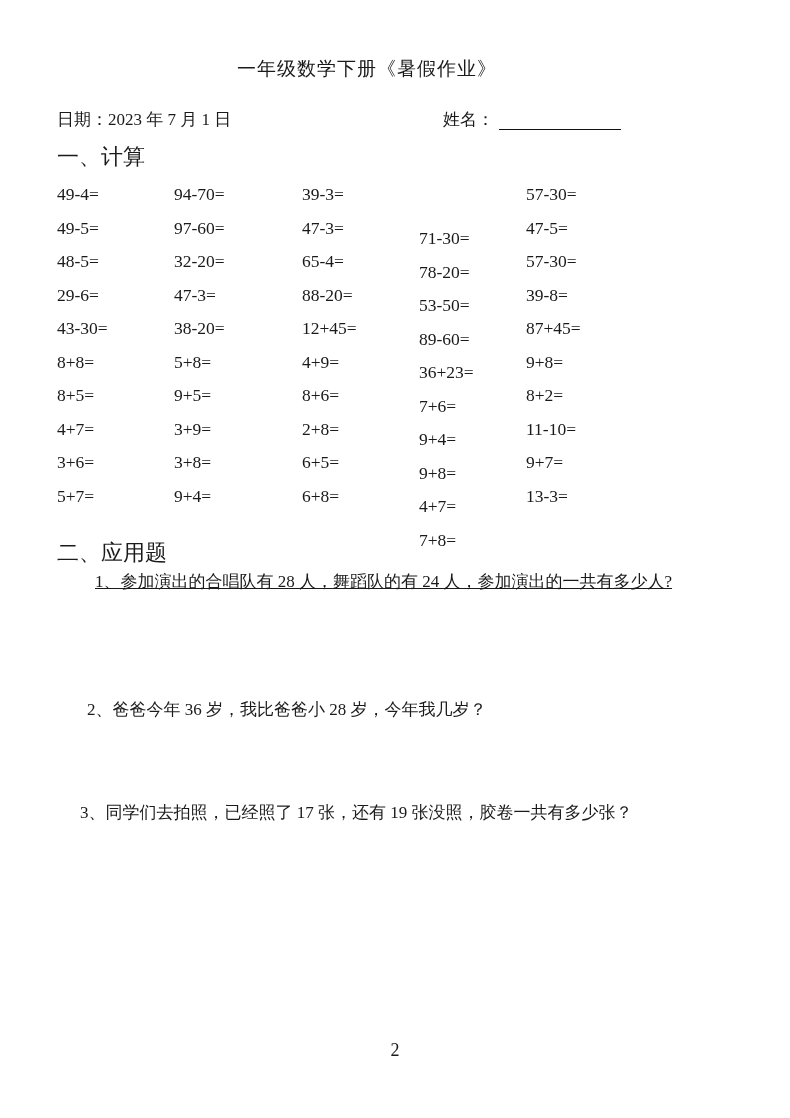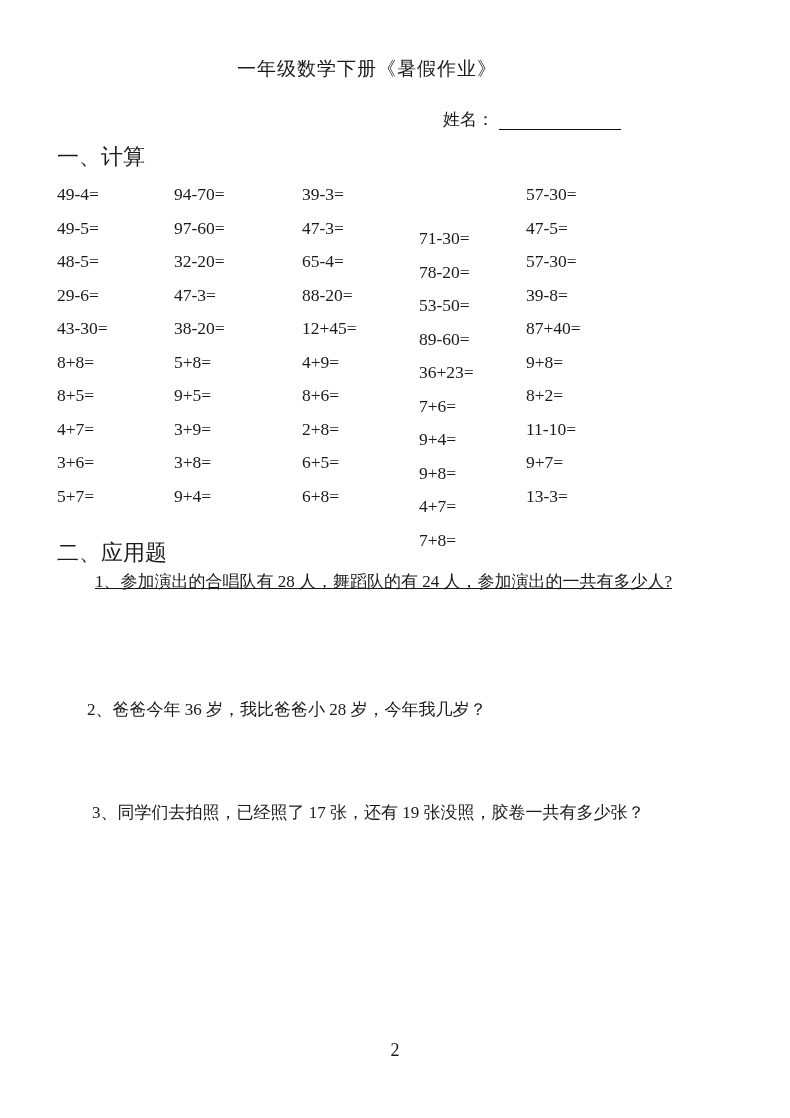--- a/index.html
+++ b/index.html
@@ -44,20 +44,21 @@
     }
   </style>
 </head>
 <body>
 
 <div>
 
   <div class="title">一年级数学下册《暑假作业》</div>
 
   <div class="meta-row">
+    <span class="date">日期：2023 年 7 月 1 日</span>
     <span class="name-label">姓名：</span>
     <span class="name-line"></span>
   </div>
 
   <div class="section-heading" style="top:142px;">一、计算</div>
 
   <div class="calc-grid">
     <div class="calc-row">
       <span class="calc-cell c0">49-4=</span>
       <span class="calc-cell c1">94-70=</span>
@@ -84,21 +85,21 @@
       <span class="calc-cell c1">47-3=</span>
       <span class="calc-cell c2">88-20=</span>
       <span class="calc-cell c3">89-60=</span>
       <span class="calc-cell c4">39-8=</span>
     </div>
     <div class="calc-row">
       <span class="calc-cell c0">43-30=</span>
       <span class="calc-cell c1">38-20=</span>
       <span class="calc-cell c2">12+45=</span>
       <span class="calc-cell c3">36+23=</span>
-      <span class="calc-cell c4">87+40=</span>
+      <span class="calc-cell c4">87+45=</span>
     </div>
     <div class="calc-row">
       <span class="calc-cell c0">8+8=</span>
       <span class="calc-cell c1">5+8=</span>
       <span class="calc-cell c2">4+9=</span>
       <span class="calc-cell c3">7+6=</span>
       <span class="calc-cell c4">9+8=</span>
     </div>
     <div class="calc-row">
       <span class="calc-cell c0">8+5=</span>
@@ -127,17 +128,17 @@
       <span class="calc-cell c2">6+8=</span>
       <span class="calc-cell c3">7+8=</span>
       <span class="calc-cell c4">13-3=</span>
     </div>
   </div>
 
   <div class="section-heading" style="top:538px;">二、应用题</div>
 
   <div class="problem" style="left:95px; top:570px;text-decoration:underline;">1、参加演出的合唱队有 28 人，舞蹈队的有 24 人，参加演出的一共有多少人?</div>
   <div class="problem" style="left:87px; top:698px;">2、爸爸今年 36 岁，我比爸爸小 28 岁，今年我几岁？</div>
-  <div class="problem" style="left:92px; top:801px;">3、同学们去拍照，已经照了 17 张，还有 19 张没照，胶卷一共有多少张？</div>
+  <div class="problem" style="left:80px; top:801px;">3、同学们去拍照，已经照了 17 张，还有 19 张没照，胶卷一共有多少张？</div>
 
   <div class="page-number">2</div>
 
 </div>
 
 </body></html>

